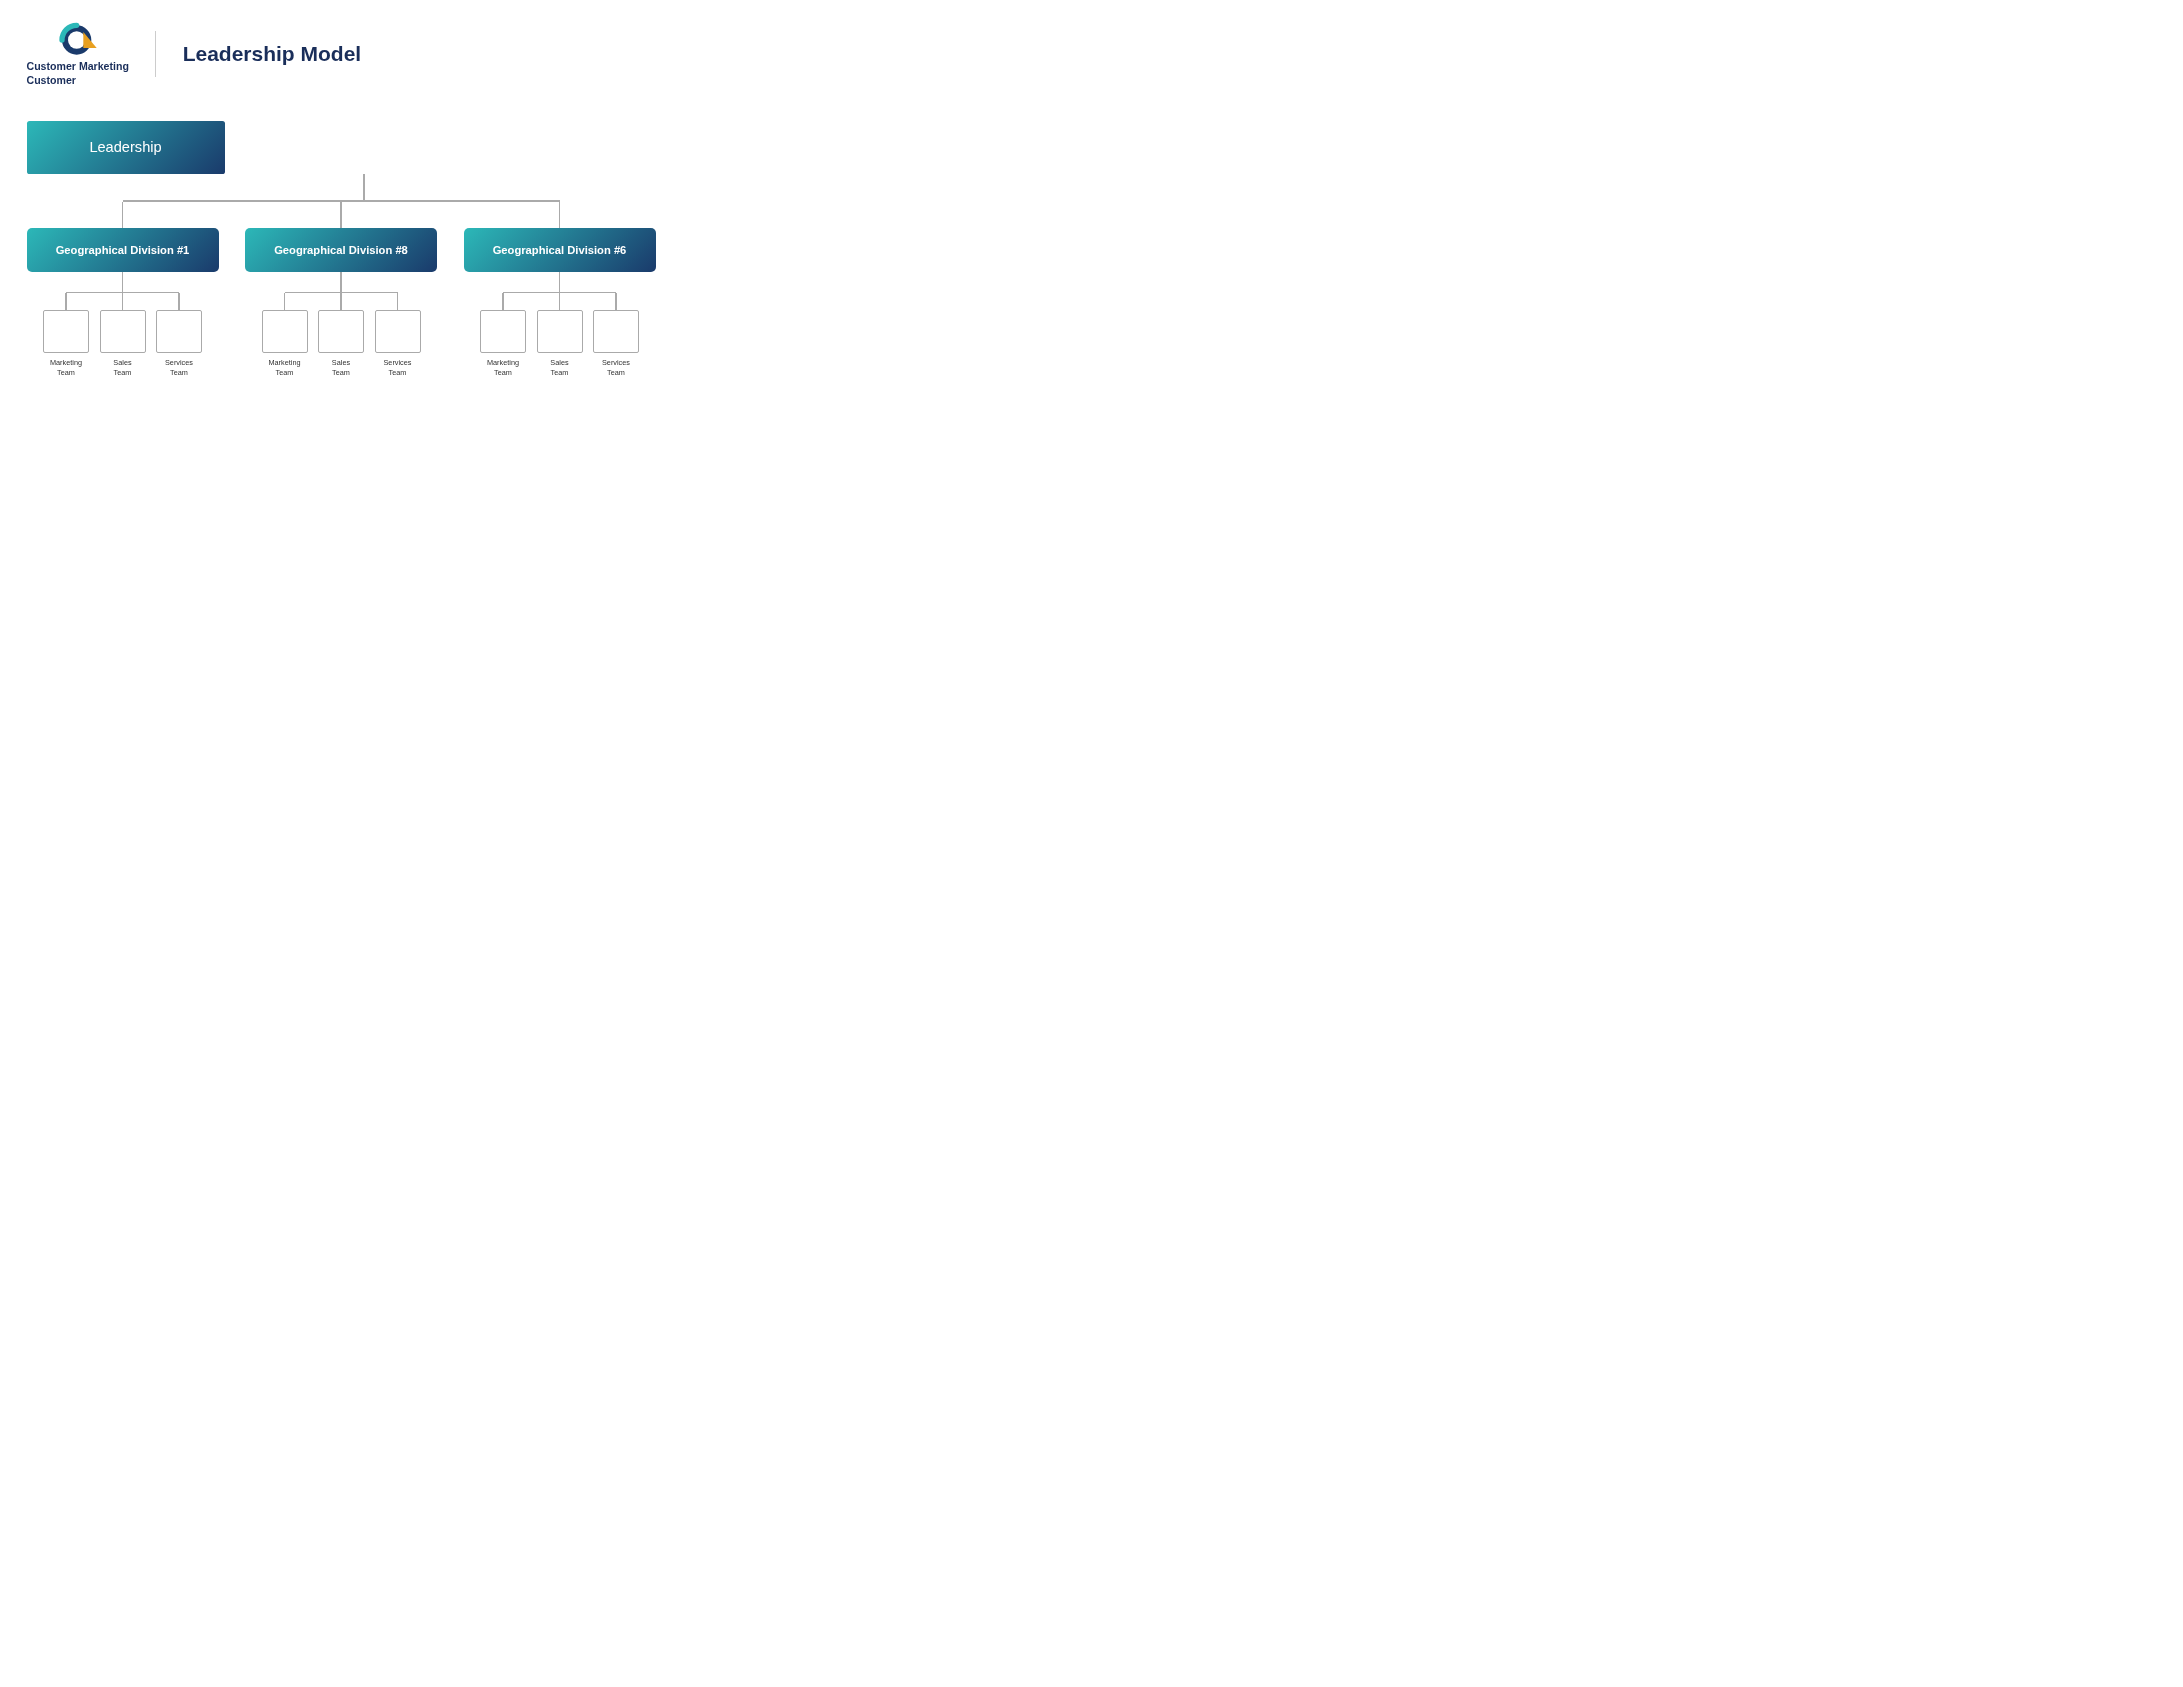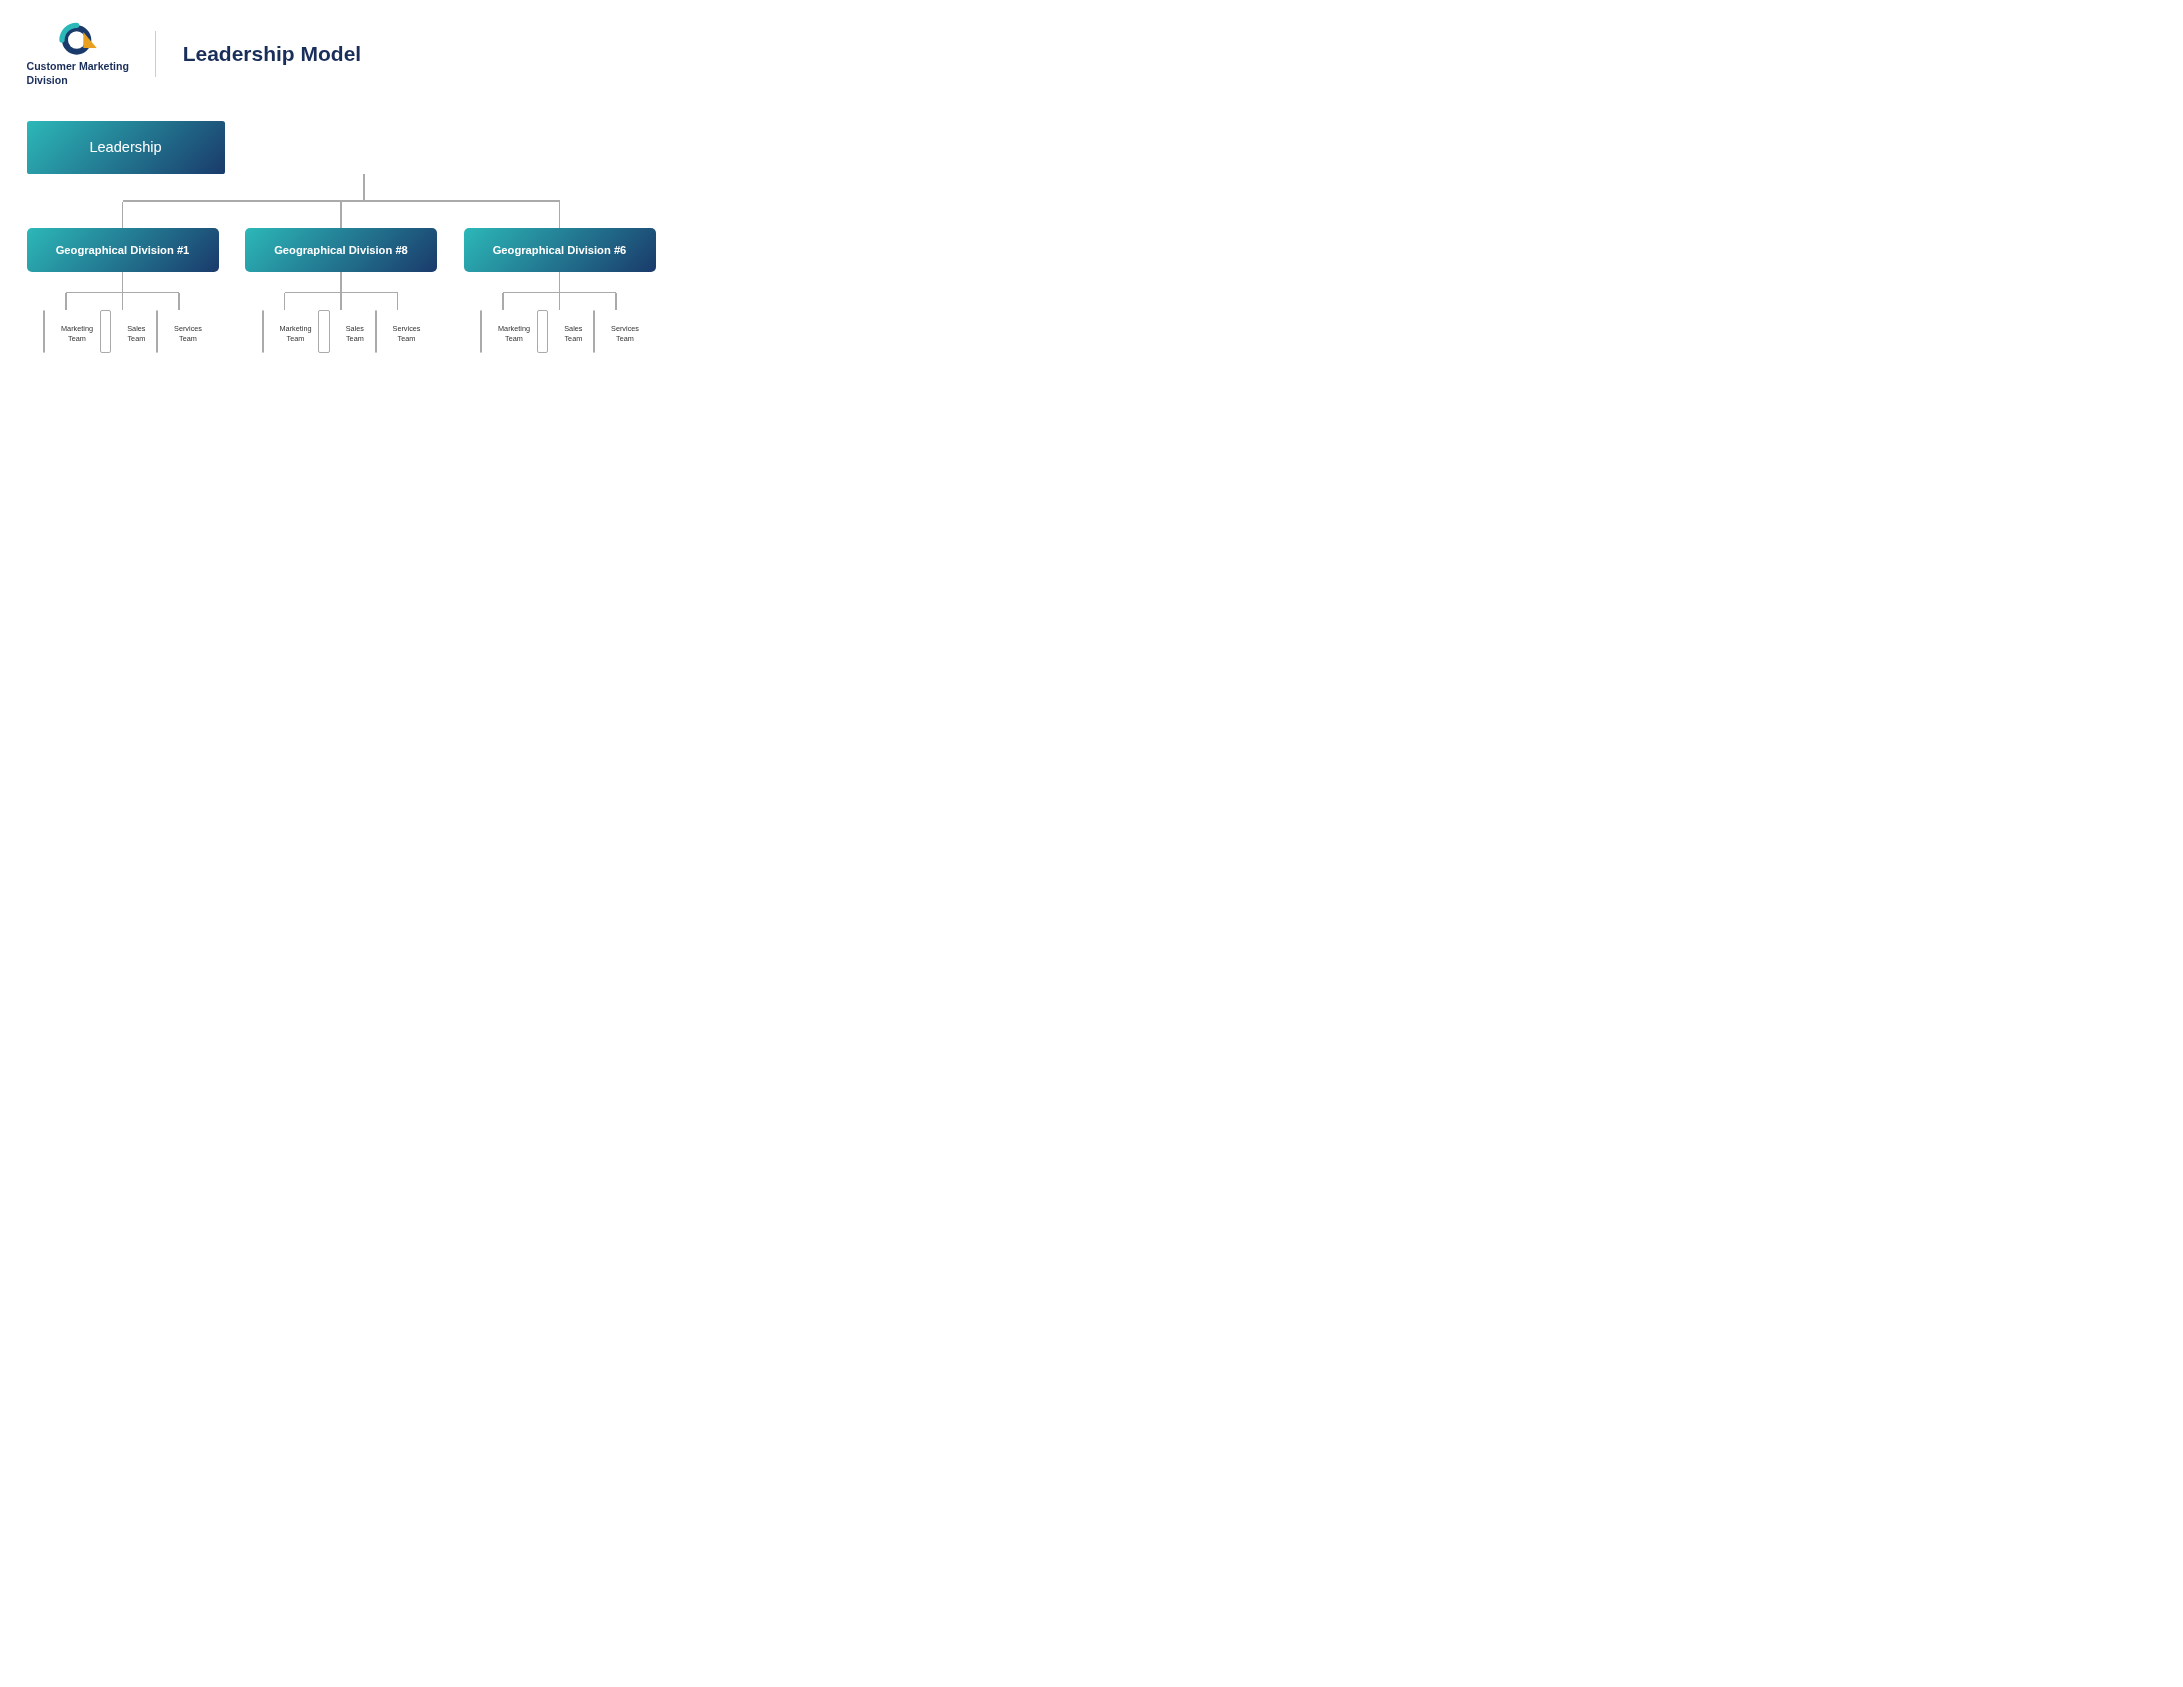--- a/index.html
+++ b/index.html
@@ -132,24 +132,23 @@
 
     
     .teams-row {
       display: flex;
       width: 159px;
       justify-content: space-between;
     }
 
     .team-col {
       display: flex;
-      flex-direction: row;
+      flex-direction: column;
       align-items: center;
       width: 46px;
-      gap: 16px;
     }
 
     .team-box {
       width: 46px;
       height: 43px;
       border: 1px solid #aaa;
       border-radius: 2px;
       background: white;
     }
 
@@ -171,21 +170,21 @@
 
       <circle cx="28" cy="30" r="22" fill="#1a3a6b"></circle>
       <circle cx="28" cy="30" r="13" fill="white"></circle>
 
       <polygon points="38,18 58,42 38,42" fill="#e8a020"></polygon>
 
       <path d="M6,30 A22,22 0 0,1 28,8" stroke="#2cb8b8" stroke-width="8" fill="none" stroke-linecap="round"></path>
     </svg>
     <div class="logo-text">
       <span>Customer Marketing</span>
-      <span>Division</span>
+      <span>Customer</span>
     </div>
   </div>
   <div class="divider-vertical"></div>
   <h1 class="page-title">Leadership Model</h1>
 </div>
 
 <div class="org-chart">
 
   <div class="top-node">
     <span>Leadership</span>

